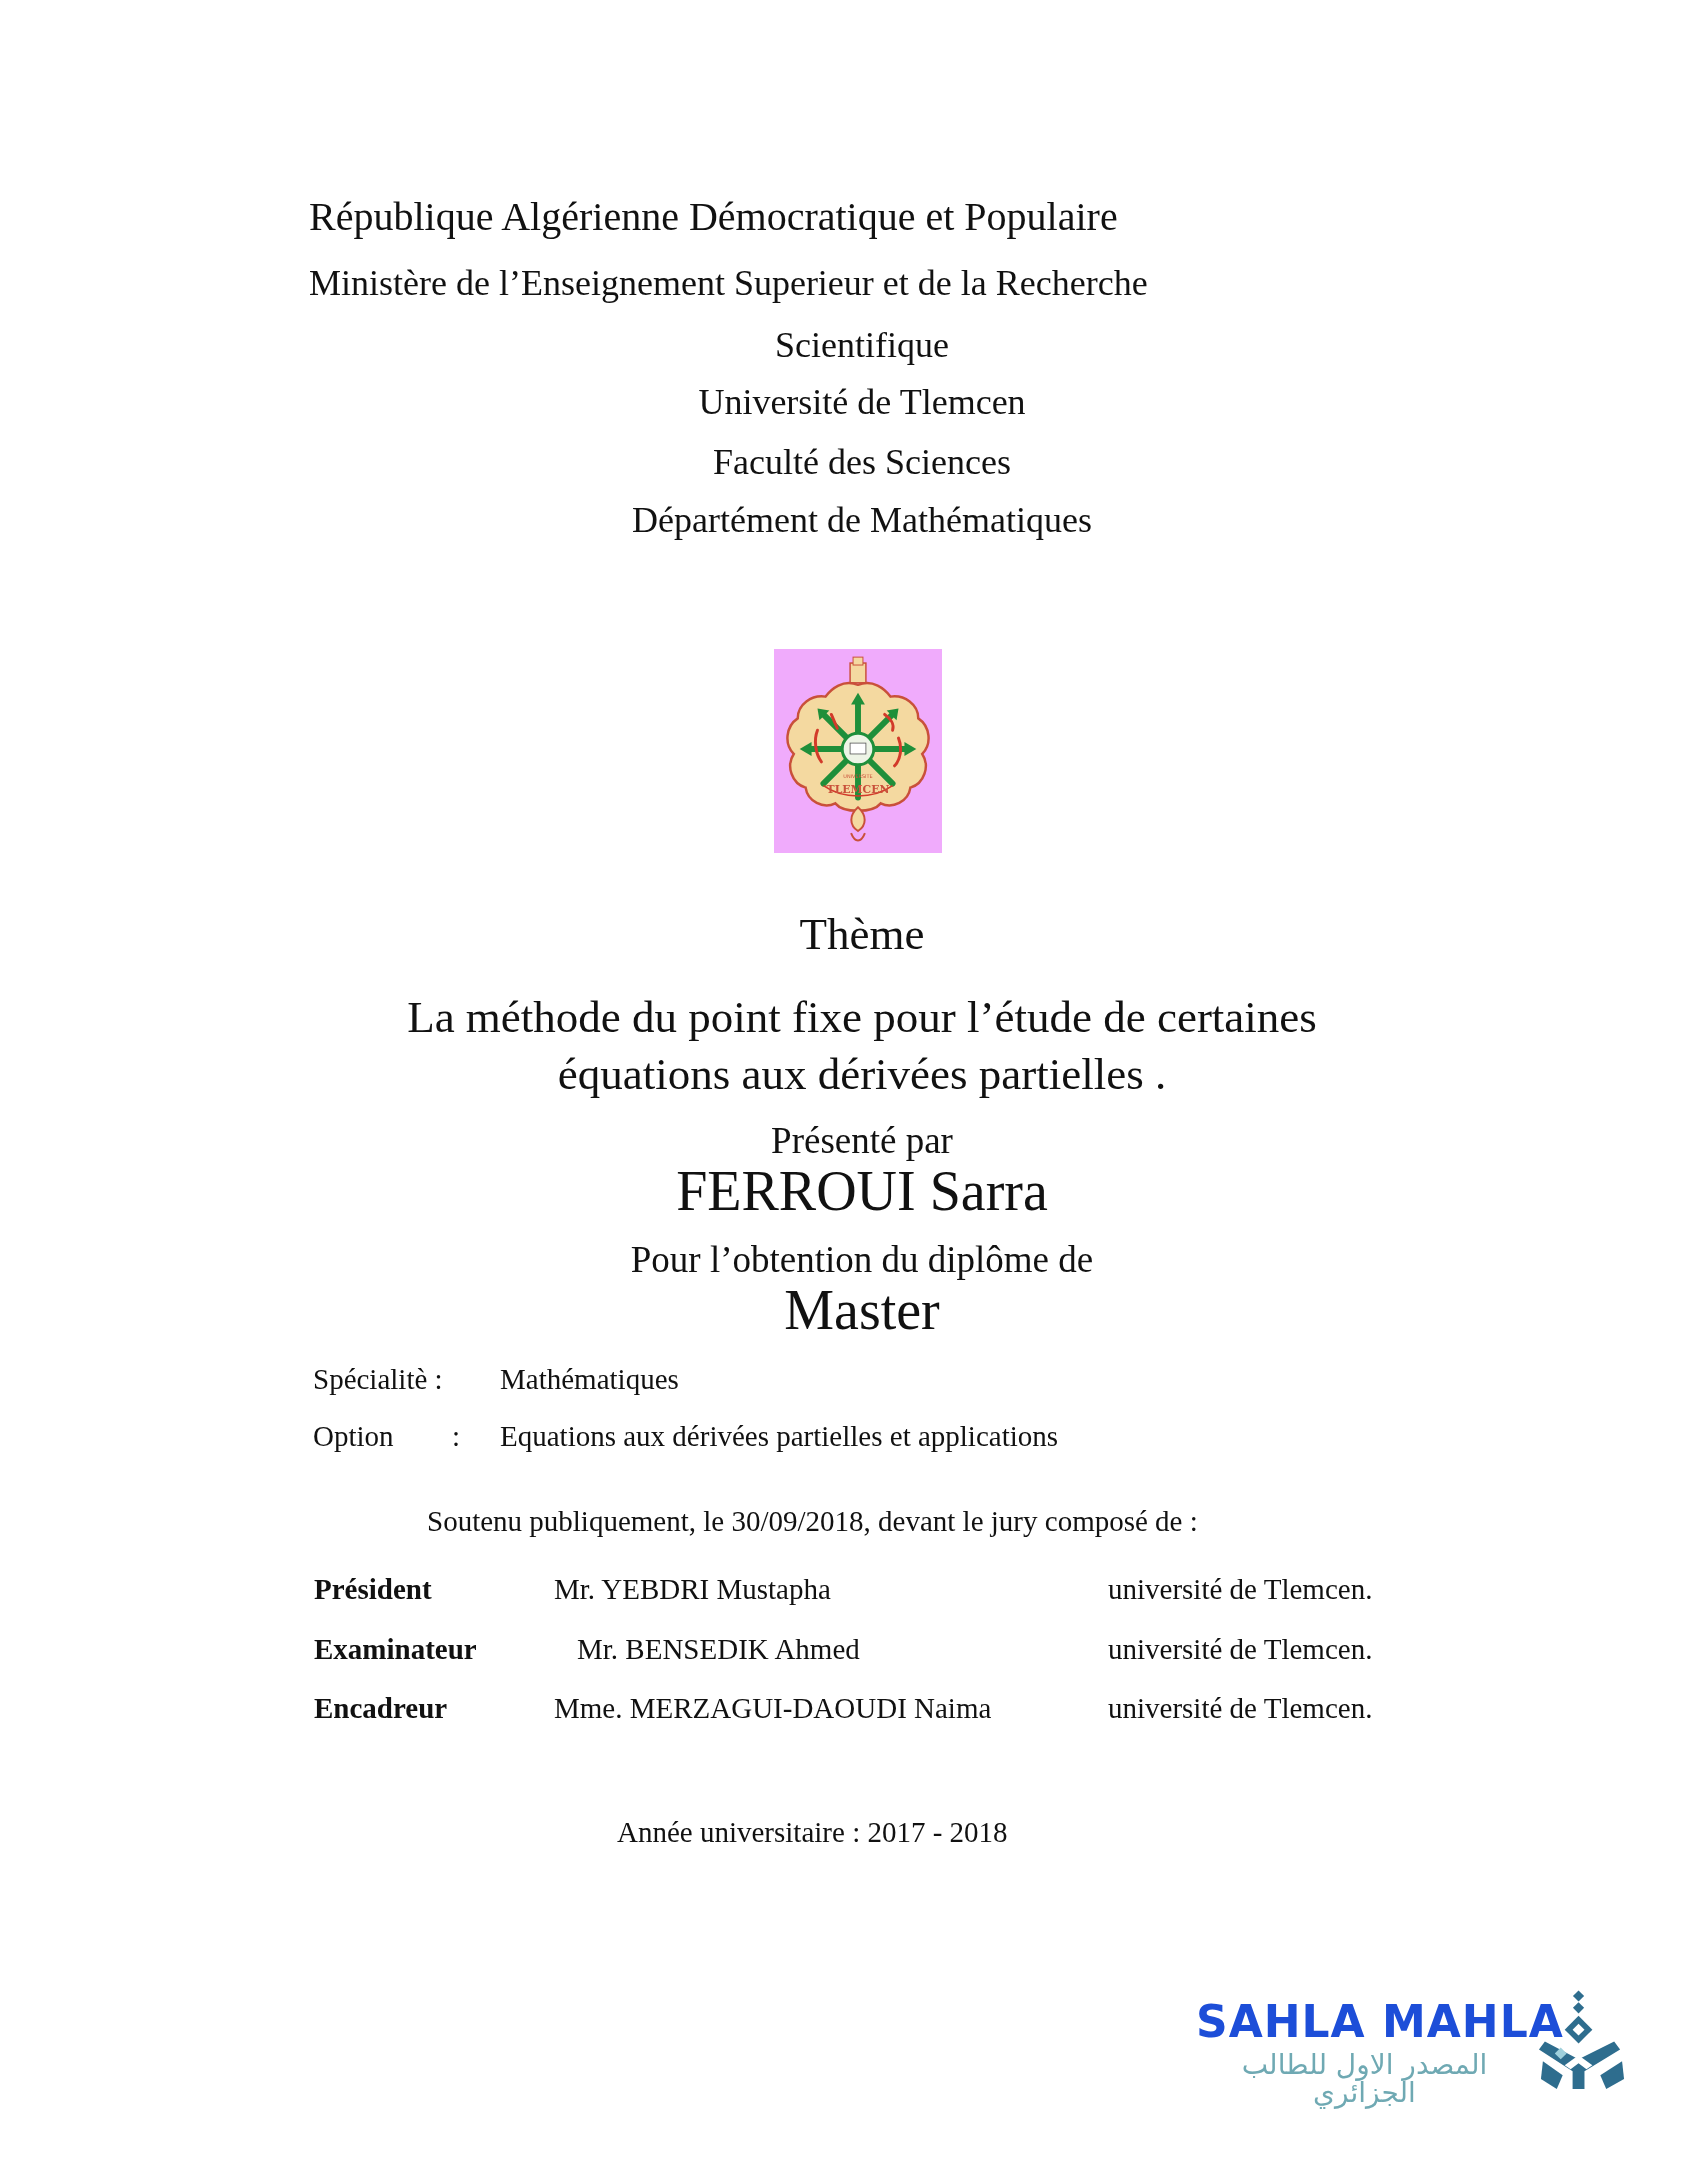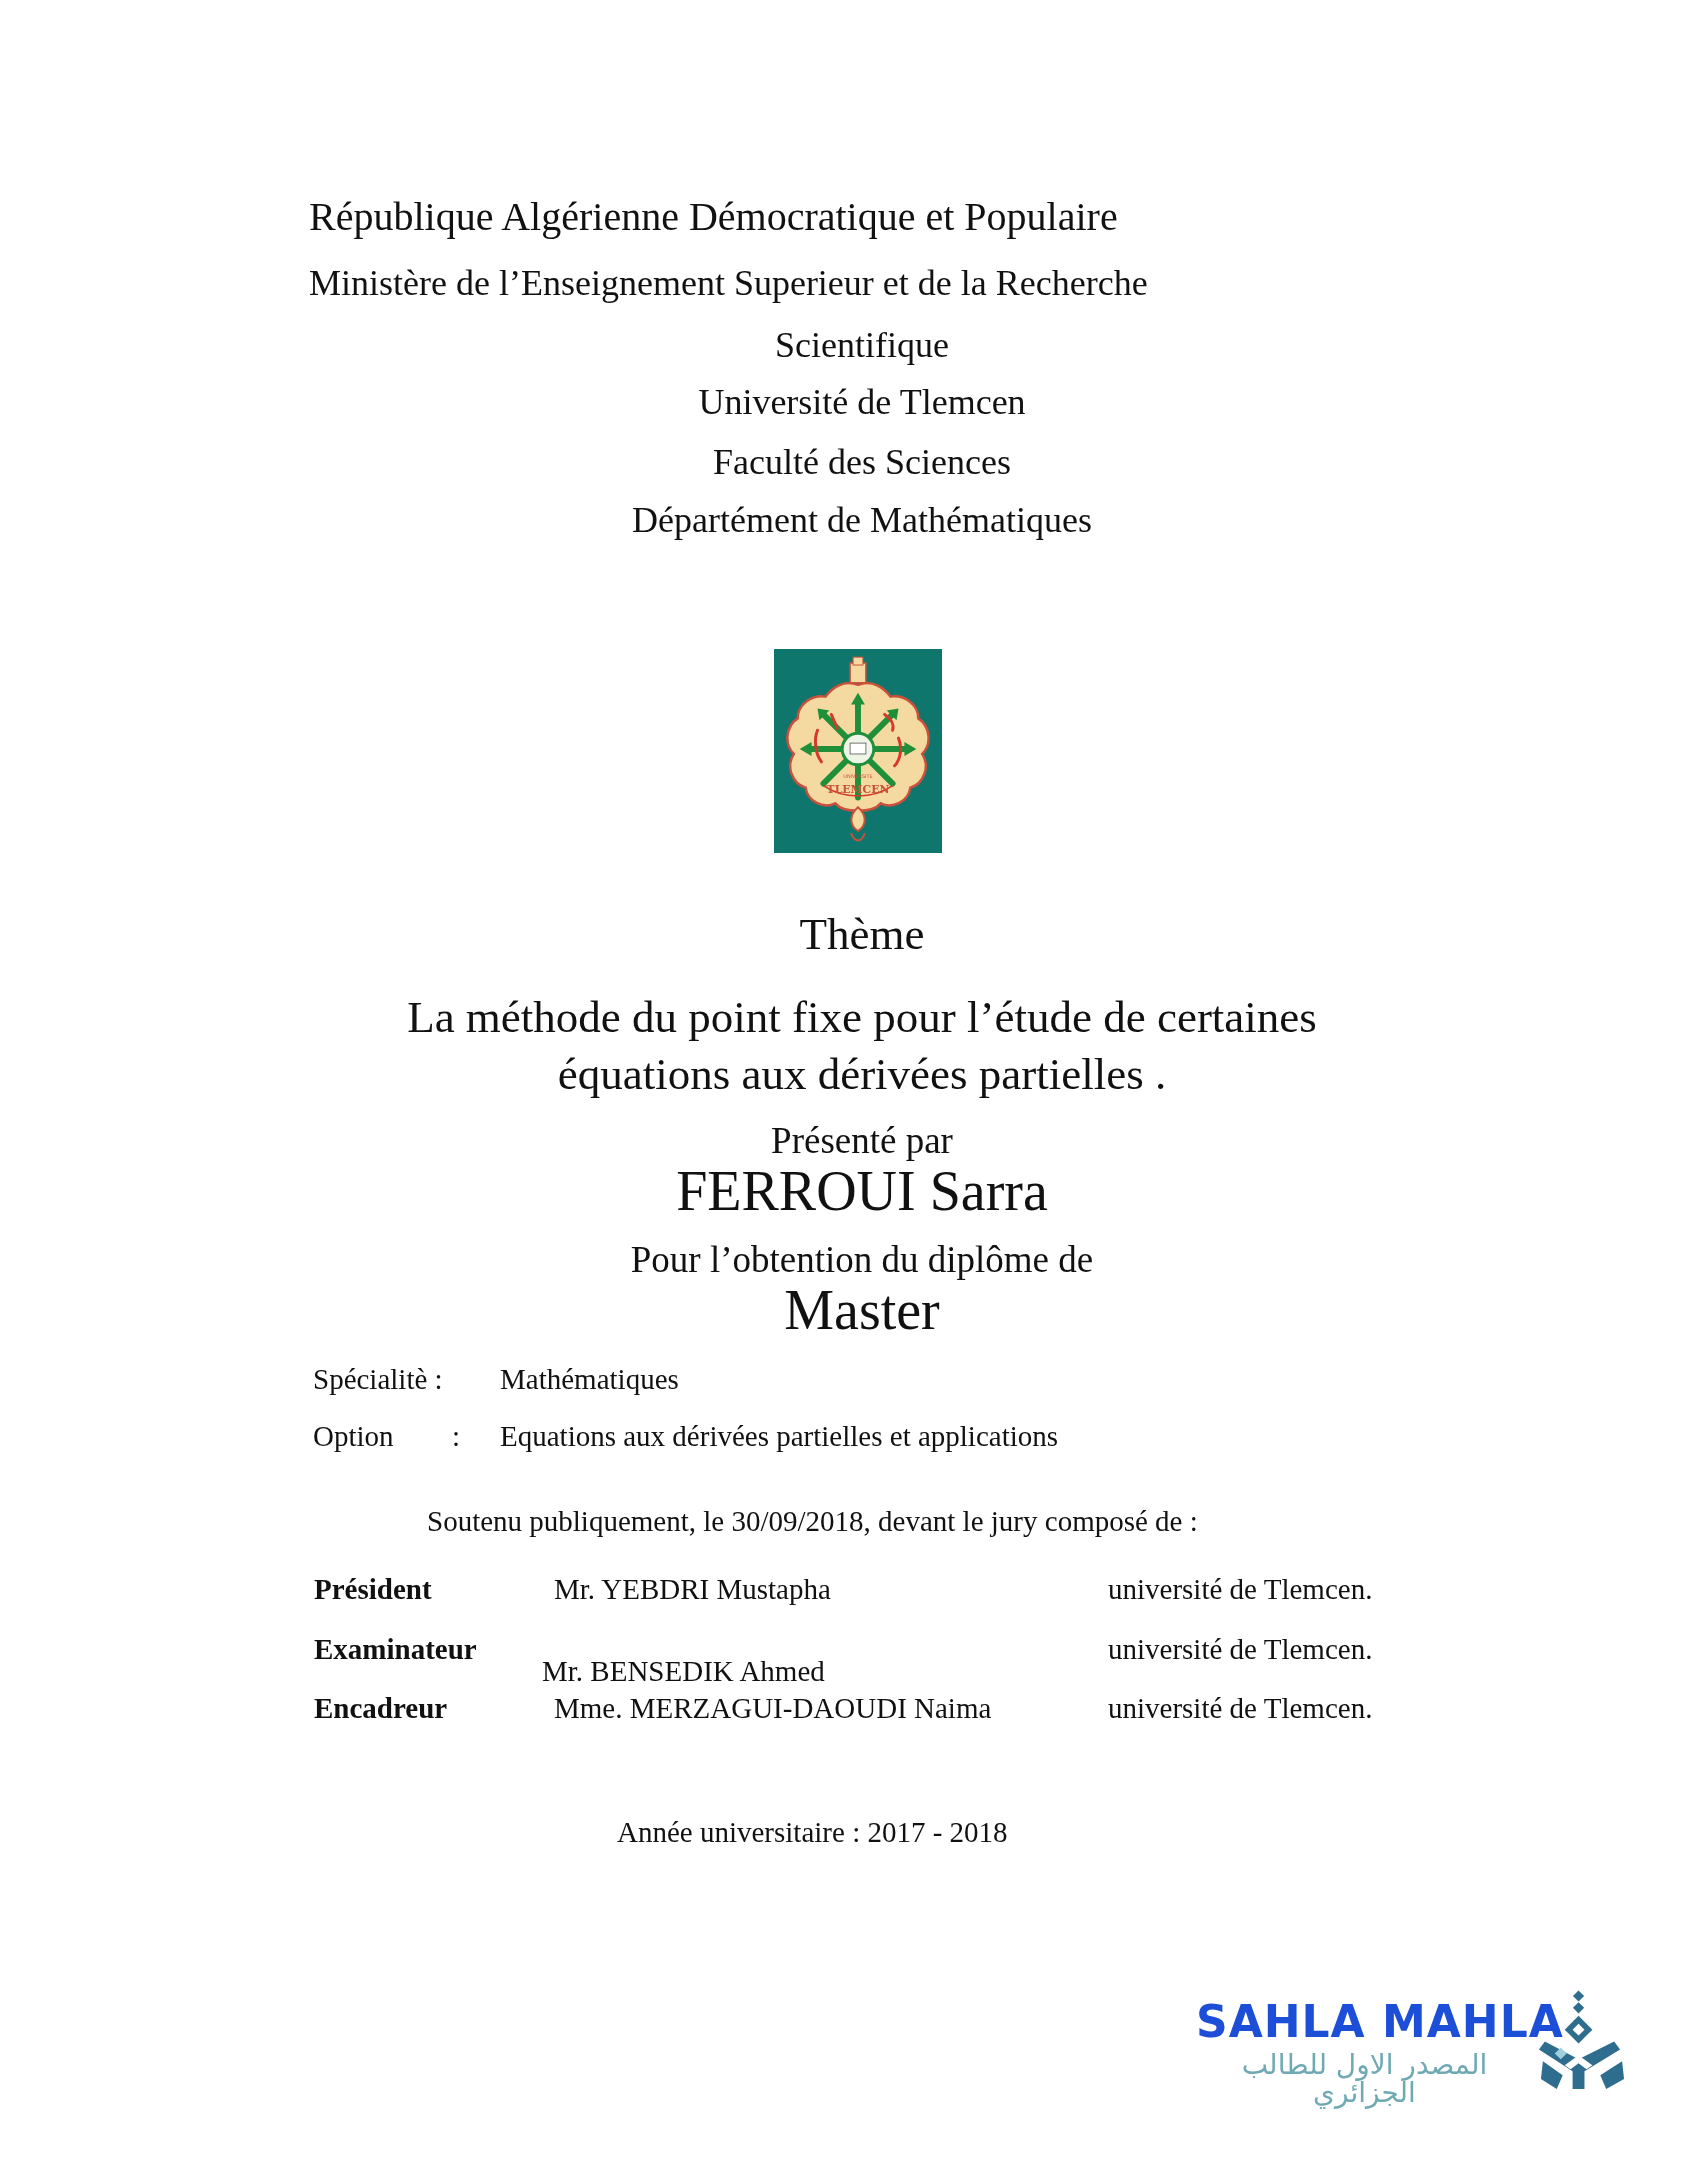--- a/index.html
+++ b/index.html
@@ -9,21 +9,21 @@
   .ctr { left:309px; width:1106px; text-align:center; }
   .lft { left:309px; }
   .s41 { font-size:40px; }
   .s46 { font-size:36px; }
   .s45 { font-size:45px; }
   .s37 { font-size:37px; }
   .s57 { font-size:56px; }
   .s29 { font-size:29px; }
   .bold { font-weight:bold; }
   #logo-box { position:absolute; left:774px; top:649px; width:168px; height:204px;
-              background:#0f766e; }
+              background:#f0abfc; }
   #watermark { position:absolute; left:1188px; top:1990px; width:441px; height:104px; }
   .wm-title { position:absolute; left:8px; top:10px; font-family:"DejaVu Sans", sans-serif;
               font-weight:bold; font-size:44px; letter-spacing:1px; line-height:1; }
   .wm-sub { position:absolute; left:8px; top:61px; font-family:"DejaVu Sans", sans-serif;
             font-size:28px; line-height:1; direction:rtl; width:337px; text-align:center; }
 </style>
 </head>
 <body>
 
 <div class="ln lft s41" style="top:197px;">République Algérienne Démocratique et Populaire</div>
@@ -91,21 +91,21 @@
 <div class="ln s29" style="top:1507px; left:399px;margin-left:28px;">Soutenu publiquement, le 30/09/2018, devant le jury composé de :</div>
 
 <div>
   <div>
     <div class="ln s29 bold" style="top:1575px; left:314px;">Président</div>
     <div class="ln s29" style="top:1575px; left:554px;">Mr. YEBDRI Mustapha</div>
     <div class="ln s29" style="top:1575px; left:1108px;">université de Tlemcen.</div>
   </div>
   <div>
     <div class="ln s29 bold" style="top:1635px; left:314px;">Examinateur</div>
-    <div class="ln s29" style="top:1635px; left:542px;margin-top:22px;">Mr. BENSEDIK Ahmed</div>
+    <div class="ln s29" style="top:1635px; left:577px;">Mr. BENSEDIK Ahmed</div>
     <div class="ln s29" style="top:1635px; left:1108px;">université de Tlemcen.</div>
   </div>
   <div>
     <div class="ln s29 bold" style="top:1694px; left:314px;">Encadreur</div>
     <div class="ln s29" style="top:1694px; left:554px;">Mme. MERZAGUI-DAOUDI Naima</div>
     <div class="ln s29" style="top:1694px; left:1108px;">université de Tlemcen.</div>
   </div>
 </div>
 
 <div class="ln s29" style="top:1818px; left:617px;">Année universitaire : 2017 - 2018</div>

